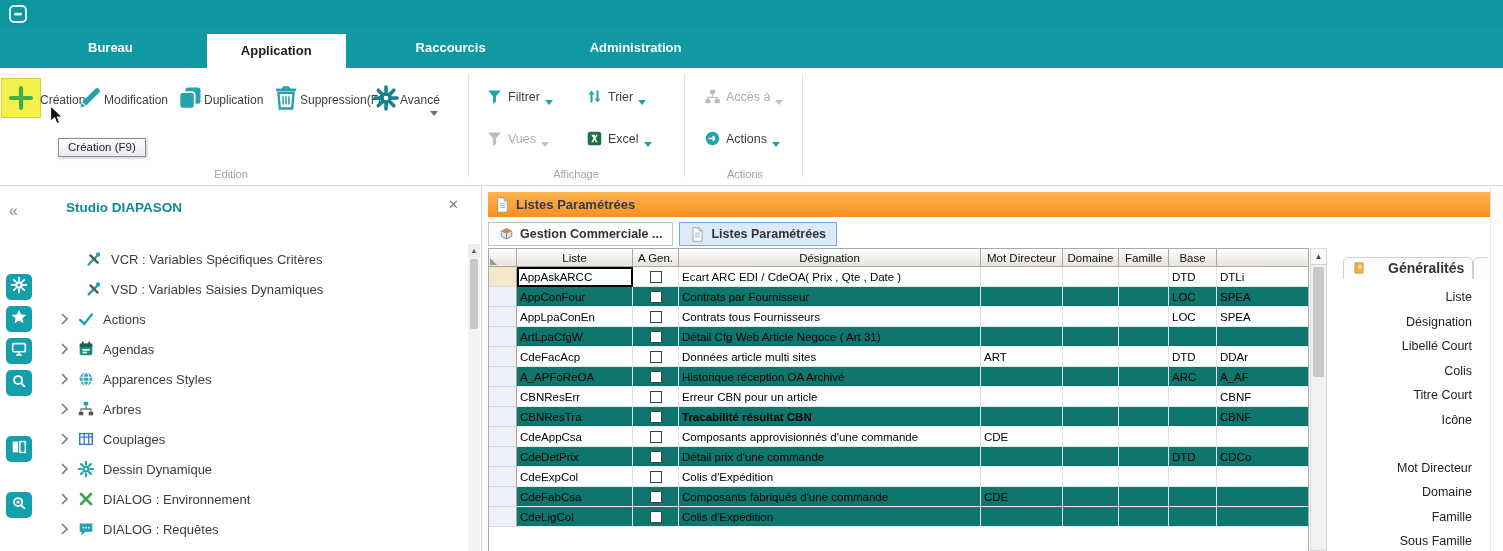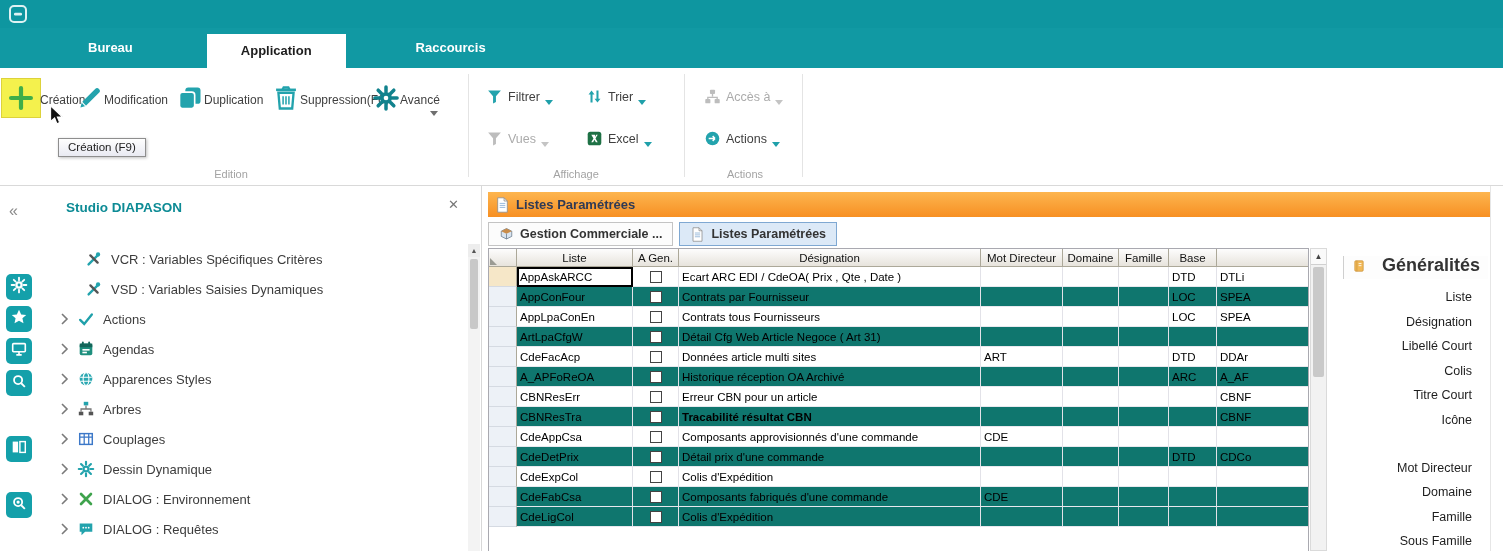--- a/index.html
+++ b/index.html
@@ -97,21 +97,21 @@
   .cell.focused { outline:2px solid #000; outline-offset:-2px; background:#fff; }
   .cell.agen { justify-content:center; padding:0; }
   .cbx { width:12px; height:12px; border:1px solid #444; background:#fff; display:block; }
 
   .grid-scroll { position:absolute; left:827px; top:62px; width:17px; bottom:0; background:#F2F2F2; border:1px solid #DADADA; }
   .gs-up { height:16px; background:#FAFAFA; border-bottom:1px solid #D0D0D0; text-align:center; font-size:8px; line-height:16px; color:#444; cursor:pointer; }
   .gs-thumb { margin:2px; height:110px; background:#C9C9C9; border-radius:2px; }
 
   .right-panel { position:absolute; left:852px; top:70px; right:2px; bottom:0; overflow:hidden; }
   .rp-tabs { display:flex; align-items:flex-end; padding-left:8px; height:23px; overflow:hidden; }
-  .rp-tab { display:flex; align-items:center; gap:16px; font-size:18px; font-weight:bold; color:#333; padding:2px 8px 3px; border:1px solid #CFCFCF; border-bottom:none; border-radius:5px 5px 0 0; background:#FDFDFD; white-space:nowrap; cursor:pointer; }
+  .rp-tab { display:flex; align-items:center; gap:22px; font-size:14px; font-weight:bold; color:#333; padding:2px 8px 3px; border:1px solid #CFCFCF; border-bottom:none; border-radius:5px 5px 0 0; background:#FDFDFD; white-space:nowrap; cursor:pointer; }
   .rp-tab svg { width:14px; height:14px; }
   .rp-tab.partial { max-width:36px; overflow:hidden; }
   .rp-fields { padding-top:6px; }
   .rp-field { height:24.6px; line-height:24.6px; text-align:right; padding-right:16px; font-size:12.5px; color:#1D1D1D; }
   .rp-spacer { height:23px; }
 </style>
 </head>
 <body>
 
 <div class="app">
@@ -122,20 +122,21 @@
           <rect x="2" y="2" width="16" height="16" rx="4" fill="none" stroke="#DFF2F3" stroke-width="2"></rect>
           <rect x="6" y="8.8" width="8" height="2.6" rx="1.2" fill="#DFF2F3"></rect>
         </svg>
     </div>
   </div>
 
   <div class="tabbar">
     <div class="rtab t0">Bureau</div>
     <div class="rtab t1 active">Application</div>
     <div class="rtab t2">Raccourcis</div>
+    <div class="rtab t3">Administration</div>
   </div>
 
   <div class="ribbon">
 
     <div class="rgroup g-edition">
       <div class="bigrow">
         <div class="bigbtn b-creation">
           <div class="iconbox">
               <span class="hl">
                 <svg viewBox="0 0 24 24">

